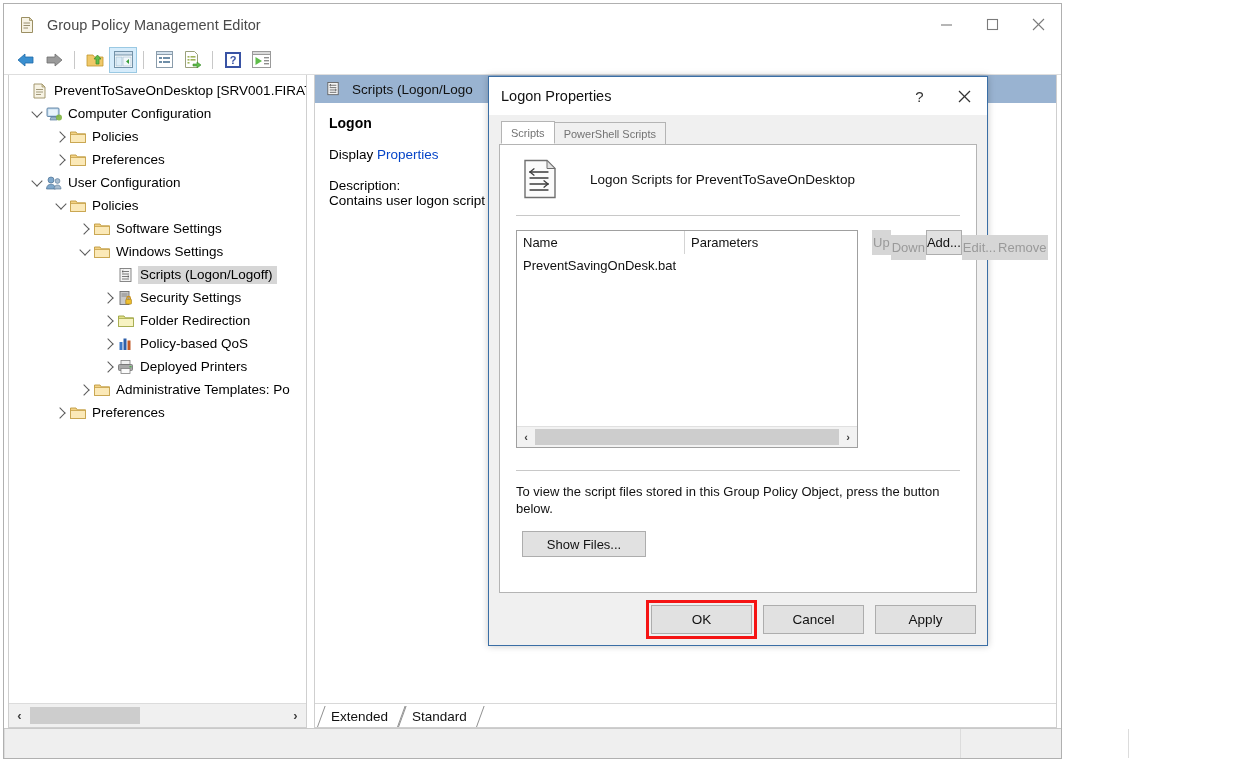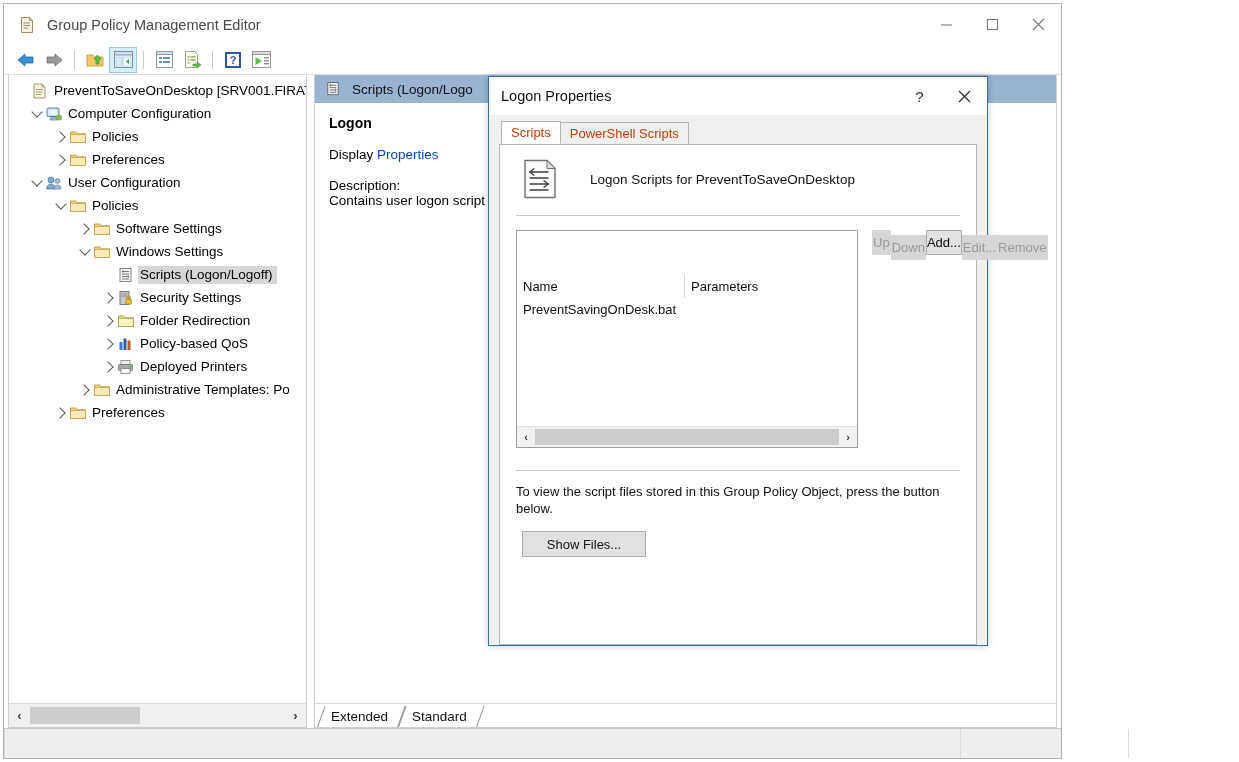--- a/index.html
+++ b/index.html
@@ -363,27 +363,27 @@
     position: relative;
     z-index: 2;
     padding-left: 2px;
     box-sizing: border-box;
   }
   .tab {
     height: 22px;
     display: flex;
     align-items: center;
     padding: 8px 9px;
-    font-size: 13px;
+    font-size: 11px;
     background: #f0f0f0;
     border: 1px solid #b4b4b4;
     border-bottom: none;
     margin-right: -1px;
     box-sizing: border-box;
-    color: #c2410c;
+    color: #737373;
   }
   .tab.selected {
     background: #ffffff;
     height: 23px;
     border-bottom: 1px solid #ffffff;
     position: relative;
     z-index: 3;
   }
   .tabpanel {
     flex: 1 1 auto;
@@ -431,21 +431,20 @@
     box-sizing: border-box;
     display: flex;
     flex-direction: column;
   }
   .lb-header {
     height: 23px;
     flex: 0 0 23px;
     display: flex;
     background: #ffffff;
     font-size: 13px;
-    margin-top: 44px;
   }
   .lb-col {
     display: flex;
     align-items: center;
     padding-left: 6px;
     box-sizing: border-box;
     color: #111;
   }
   .lb-col.name { width: 168px; flex: 0 0 168px; border-right: 1px solid #d4d4d4; }
   .lb-col.params { flex: 1 1 auto; }
@@ -1025,14 +1024,19 @@
         <div class="note-hr"></div>
         <div class="note-text">To view the script files stored in this Group Policy Object, press the button below.</div>
         <div class="showfiles-wrap">
           <div class="wbtn showfiles">Show Files...</div>
         </div>
       </div>
 
     </div>
   </div>
 
+  <div class="dlg-footer">
+    <div class="footer-btn highlight">OK</div>
+    <div class="footer-btn">Cancel</div>
+    <div class="footer-btn">Apply</div>
+  </div>
 
 </div>
 
 </body></html>

